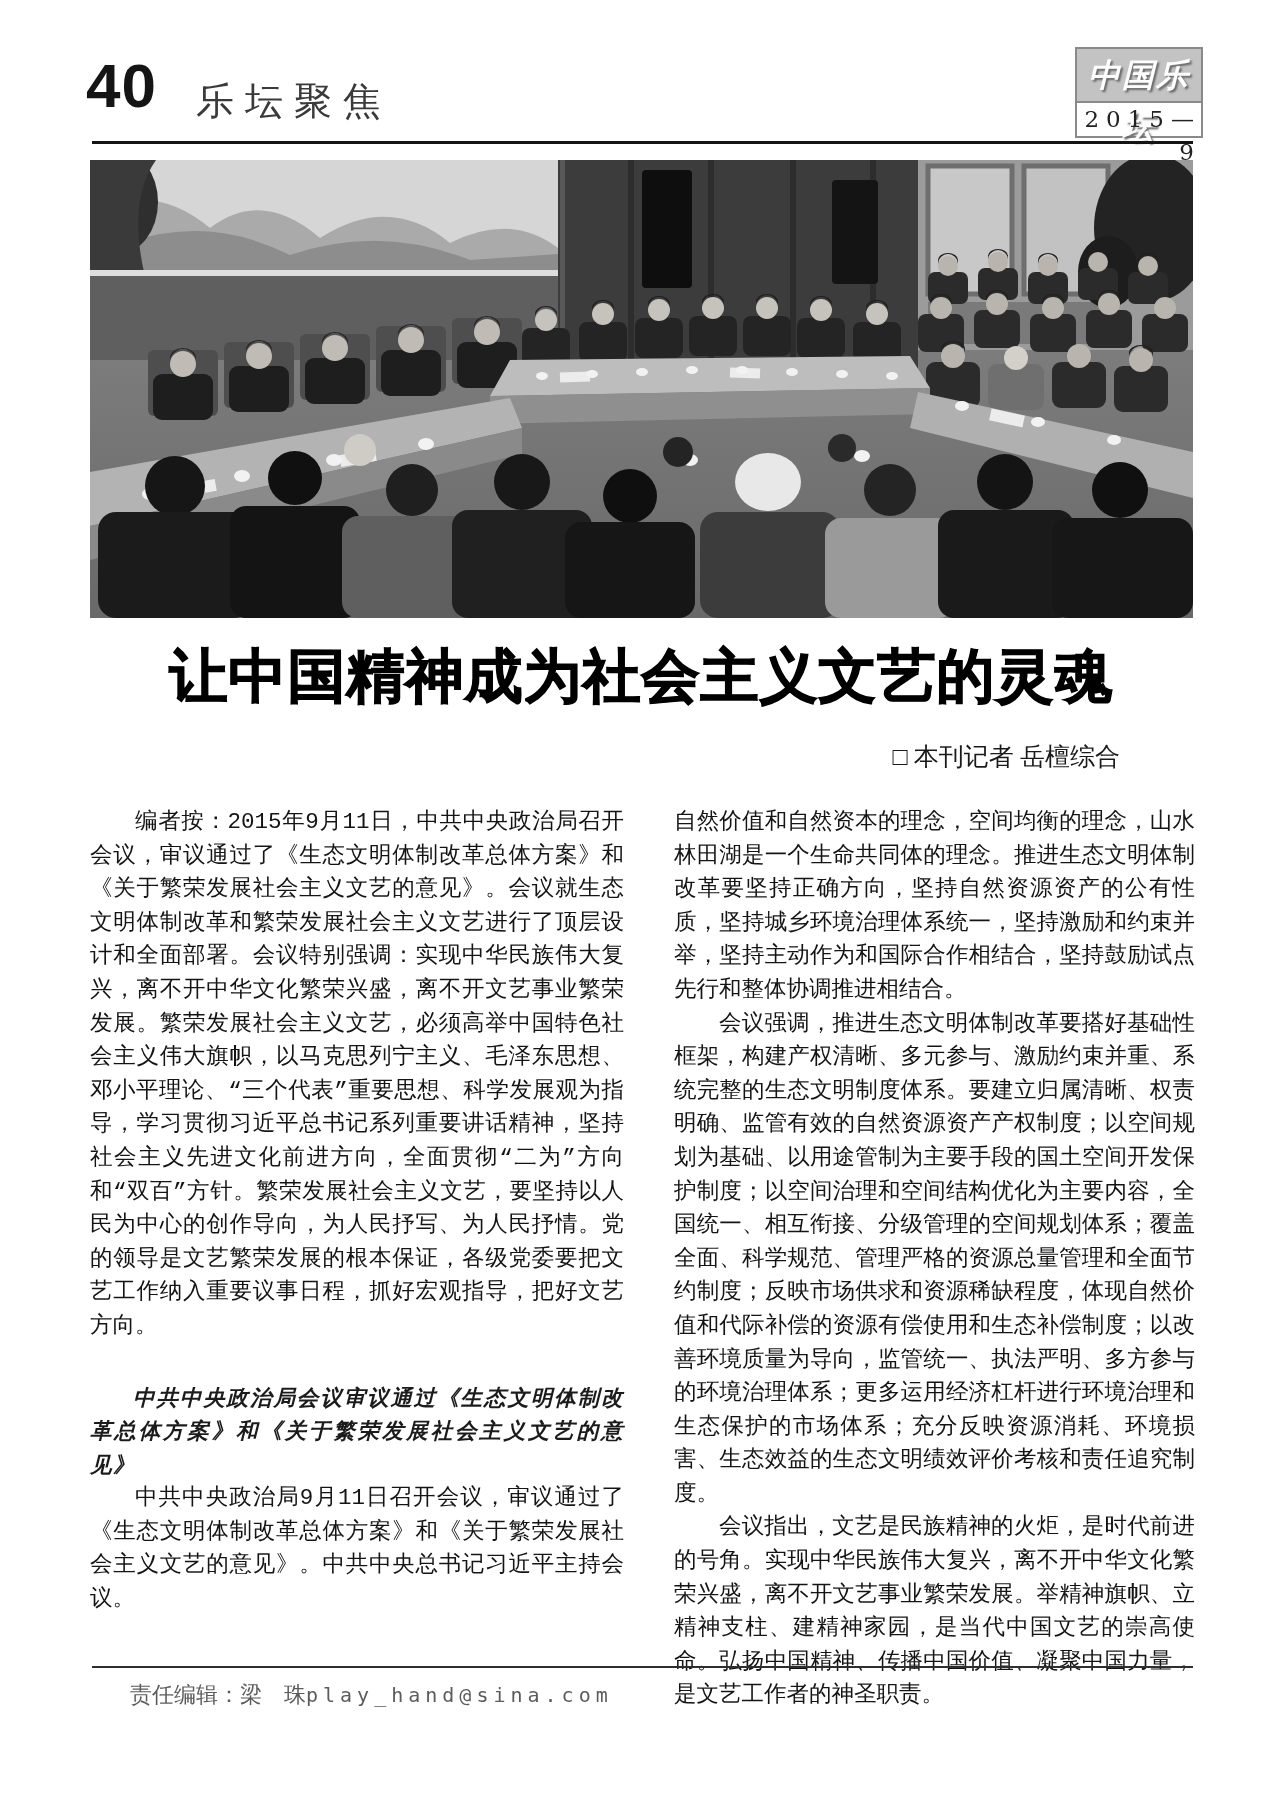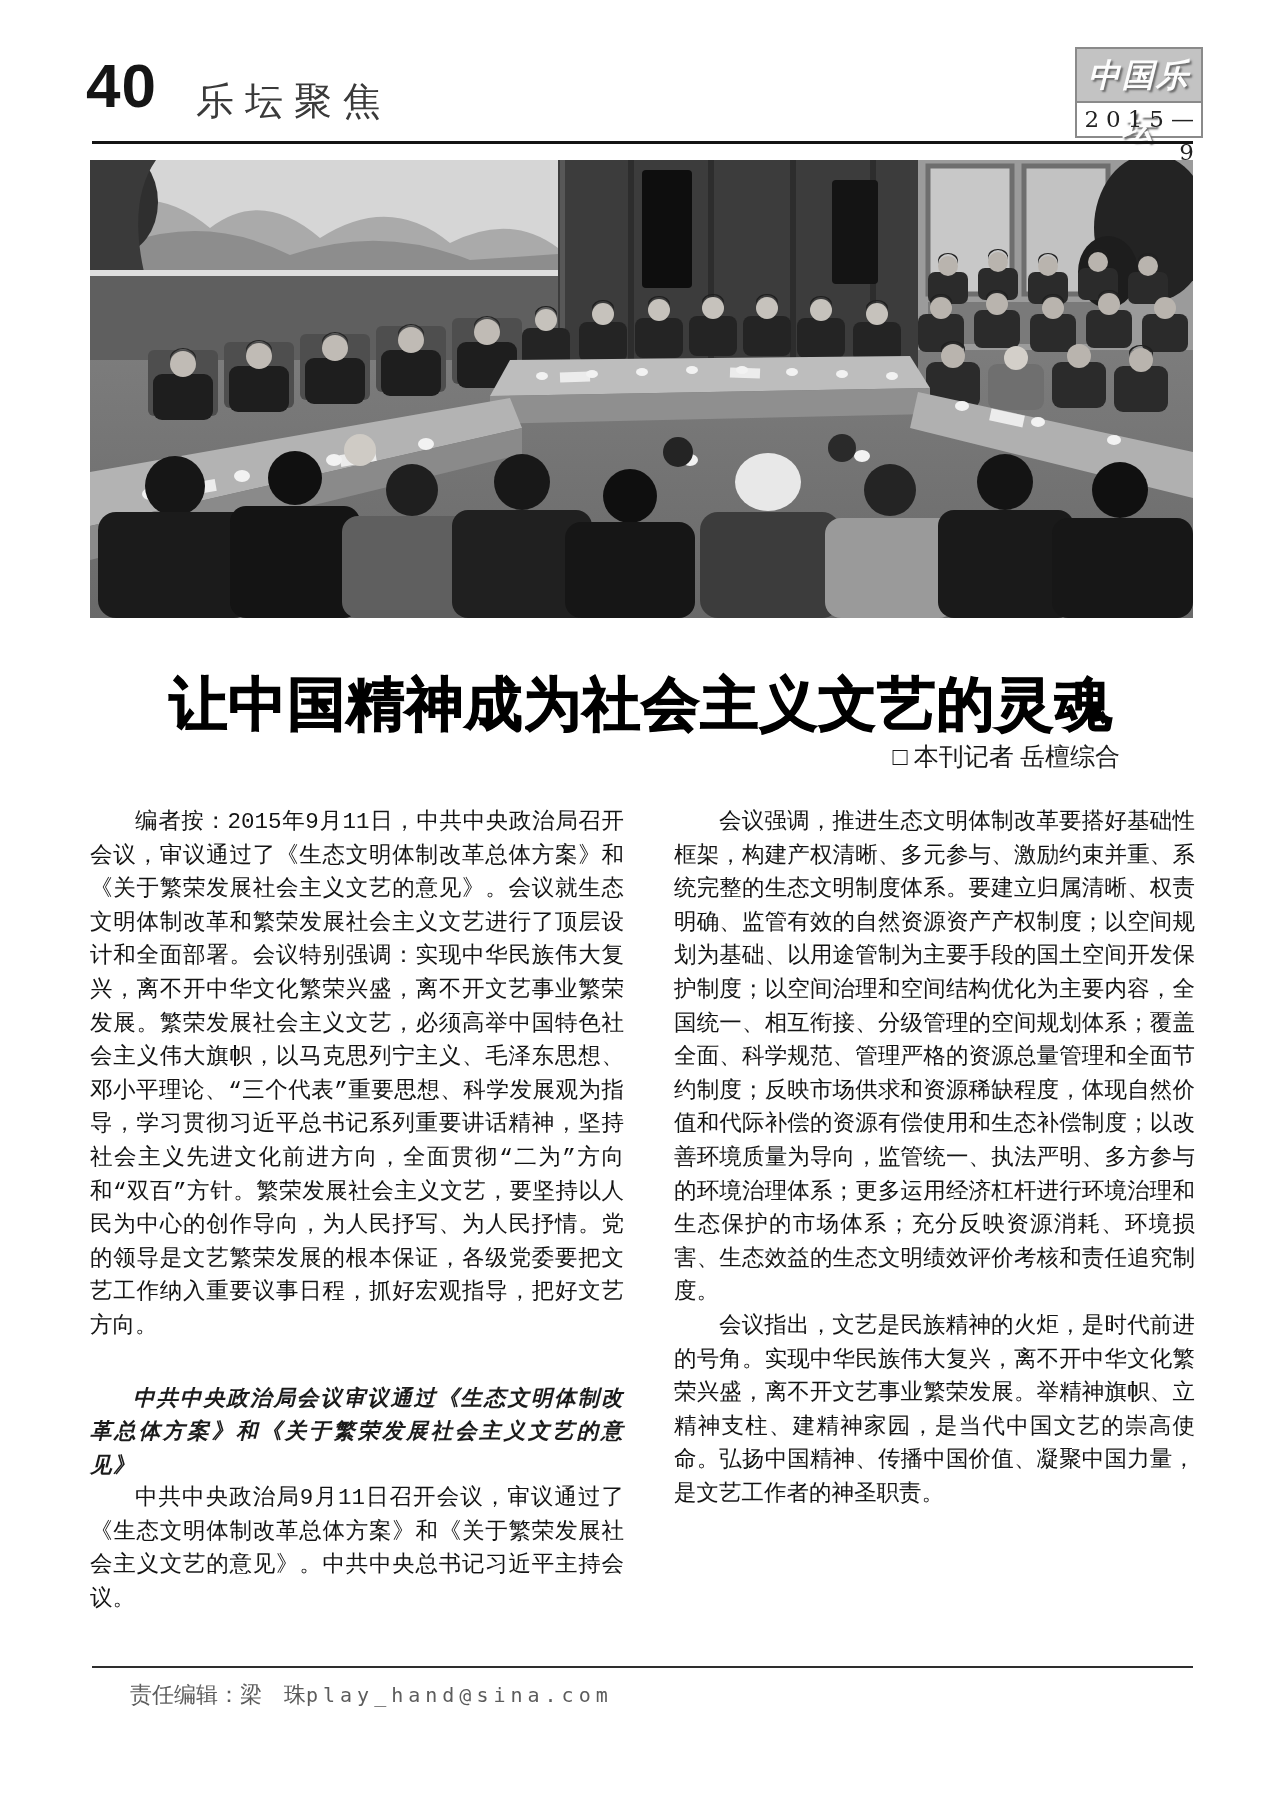--- a/index.html
+++ b/index.html
@@ -16,21 +16,21 @@
   .masthead-title{height:52px;line-height:52px;background:#c3c3c3;text-align:center;
     font-family:"Liberation Serif",serif;font-style:italic;font-weight:bold;font-size:32px;
     color:#fdfdfd;text-shadow:2px 2px 2px #6a6a6a;letter-spacing:2px;border-bottom:2px solid #8a8a8a;}
   .masthead-issue{height:33px;line-height:33px;text-align:right;background:#fff;
     font-family:"DejaVu Serif",serif;font-size:23px;color:#222;letter-spacing:7px;text-indent:7px;}
   .header-rule{left:92px;top:141px;width:1101px;height:3px;background:#141414;}
   
   .photo{left:90px;top:160px;width:1103px;height:458px;background:#7d7d7d;overflow:hidden;}
   .photo svg{display:block;}
   
-  .headline{left:90px;top:670px;width:1103px;text-align:center;font-size:58px;line-height:1.2;
+  .headline{left:90px;top:642px;width:1103px;text-align:center;font-size:58px;line-height:1.2;
     font-family:"Liberation Serif",serif;font-weight:900;color:#000;letter-spacing:1px;
     -webkit-text-stroke:1.2px #000;}
   .byline{left:90px;top:740px;width:1030px;text-align:right;font-size:25px;color:#1a1a1a;
     font-family:"Liberation Serif",serif;}
   
   .columns{left:90px;top:806px;width:1105px;display:flex;gap:50px;align-items:flex-start;}
   .col{box-sizing:border-box;}
   .col-left{width:534px;}
   .col-right{width:521px;}
   .para{margin:0;font-size:22.5px;line-height:33.6px;text-align:justify;text-indent:2em;
@@ -267,20 +267,21 @@
 
 <div class="abs columns">
   <div class="col col-left">
 
   <p class="para">编者按：2015年9月11日，中共中央政治局召开会议，审议通过了《生态文明体制改革总体方案》和《关于繁荣发展社会主义文艺的意见》。会议就生态文明体制改革和繁荣发展社会主义文艺进行了顶层设计和全面部署。会议特别强调：实现中华民族伟大复兴，离不开中华文化繁荣兴盛，离不开文艺事业繁荣发展。繁荣发展社会主义文艺，必须高举中国特色社会主义伟大旗帜，以马克思列宁主义、毛泽东思想、邓小平理论、“三个代表”重要思想、科学发展观为指导，学习贯彻习近平总书记系列重要讲话精神，坚持社会主义先进文化前进方向，全面贯彻“二为”方向和“双百”方针。繁荣发展社会主义文艺，要坚持以人民为中心的创作导向，为人民抒写、为人民抒情。党的领导是文艺繁荣发展的根本保证，各级党委要把文艺工作纳入重要议事日程，抓好宏观指导，把好文艺方向。</p>
       <p class="para subhead">中共中央政治局会议审议通过《生态文明体制改革总体方案》和《关于繁荣发展社会主义文艺的意见》</p>
       <p class="para">中共中央政治局9月11日召开会议，审议通过了《生态文明体制改革总体方案》和《关于繁荣发展社会主义文艺的意见》。中共中央总书记习近平主持会议。</p>
     </div>
   <div class="col col-right">
 
+  <p class="para noindent">自然价值和自然资本的理念，空间均衡的理念，山水林田湖是一个生命共同体的理念。推进生态文明体制改革要坚持正确方向，坚持自然资源资产的公有性质，坚持城乡环境治理体系统一，坚持激励和约束并举，坚持主动作为和国际合作相结合，坚持鼓励试点先行和整体协调推进相结合。</p>
       <p class="para">会议强调，推进生态文明体制改革要搭好基础性框架，构建产权清晰、多元参与、激励约束并重、系统完整的生态文明制度体系。要建立归属清晰、权责明确、监管有效的自然资源资产产权制度；以空间规划为基础、以用途管制为主要手段的国土空间开发保护制度；以空间治理和空间结构优化为主要内容，全国统一、相互衔接、分级管理的空间规划体系；覆盖全面、科学规范、管理严格的资源总量管理和全面节约制度；反映市场供求和资源稀缺程度，体现自然价值和代际补偿的资源有偿使用和生态补偿制度；以改善环境质量为导向，监管统一、执法严明、多方参与的环境治理体系；更多运用经济杠杆进行环境治理和生态保护的市场体系；充分反映资源消耗、环境损害、生态效益的生态文明绩效评价考核和责任追究制度。</p>
       <p class="para">会议指出，文艺是民族精神的火炬，是时代前进的号角。实现中华民族伟大复兴，离不开中华文化繁荣兴盛，离不开文艺事业繁荣发展。举精神旗帜、立精神支柱、建精神家园，是当代中国文艺的崇高使命。弘扬中国精神、传播中国价值、凝聚中国力量，是文艺工作者的神圣职责。</p>
     </div>
 </div>
 
 <div class="abs footer-rule"></div>
 <div class="abs footer">
   <span>责任编辑：梁　珠</span><span class="footer-email">play_hand@sina.com</span>
 </div>
 

